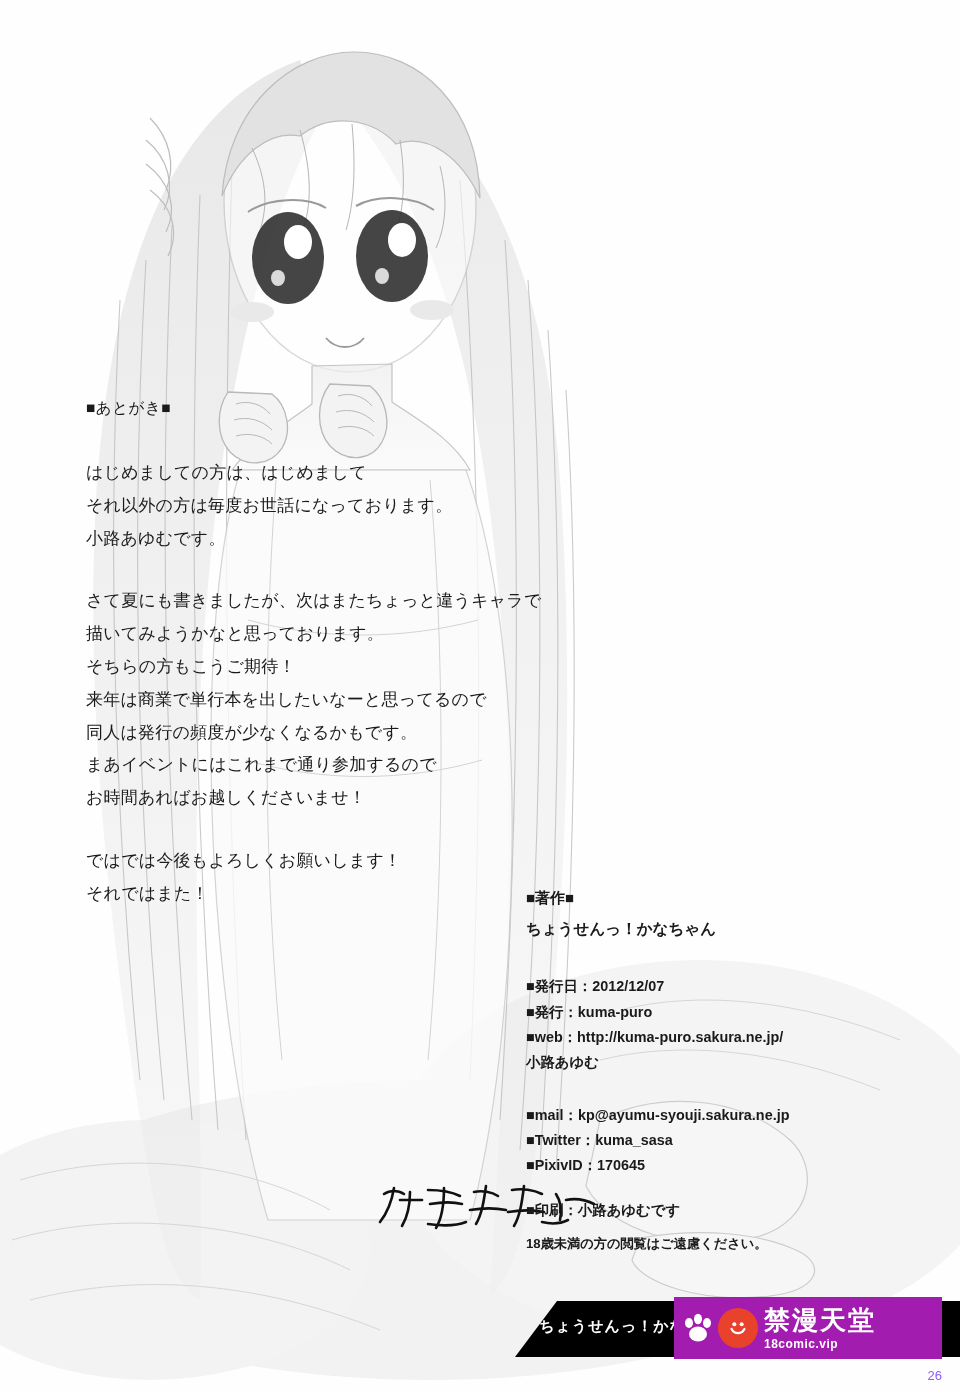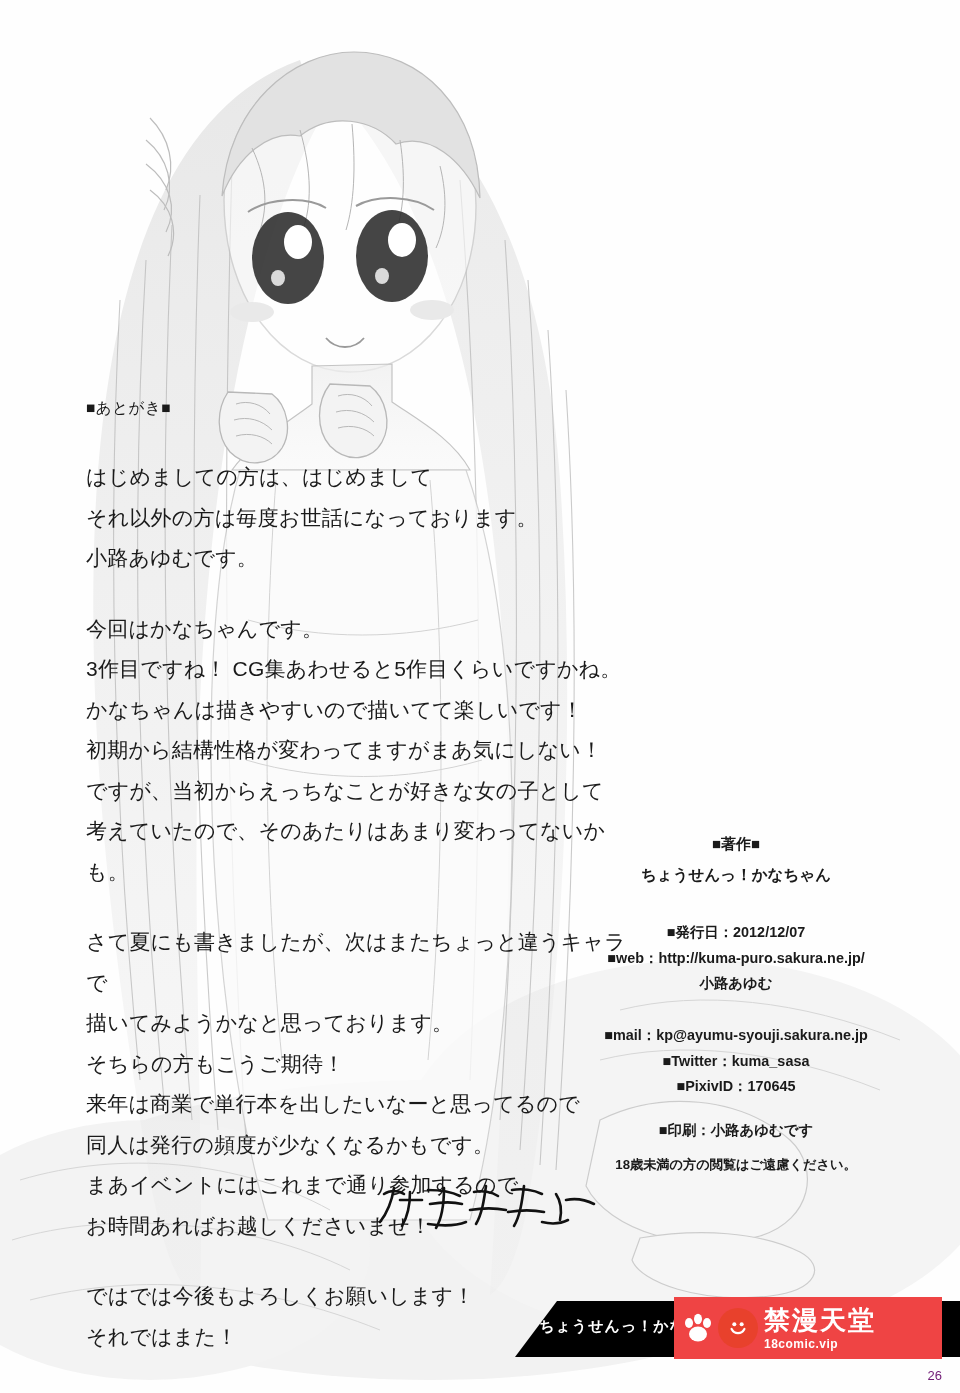--- a/index.html
+++ b/index.html
@@ -36,21 +36,21 @@
     top: 398px;
     width: 560px;
   }
   .heading {
     font-size: 15.5px;
     font-weight: normal;
     letter-spacing: 0.5px;
     margin-bottom: 38px;
   }
   .para {
-    font-size: 21px;
+    font-size: 17px;
     line-height: 1.93;
     margin: 0 0 30px 0;
     letter-spacing: 0.2px;
     white-space: pre-line;
   }
   .para:last-of-type { margin-bottom: 0; }
 
   
   #signature {
     position: absolute;
@@ -58,23 +58,23 @@
     top: 1178px;
     width: 230px;
     height: 60px;
   }
   #signature svg { width: 100%; height: 100%; }
 
   
   #colophon {
     position: absolute;
     right: 14px;
-    top: 832px;
+    top: 886px;
     width: 420px;
-    text-align: center;
+    text-align: left;
     font-size: 14.4px;
     line-height: 1.55;
   }
   #colophon .c-title {
     font-weight: bold;
     font-size: 15px;
     margin-bottom: 8px;
   }
   #colophon .c-work {
     font-weight: bold;
@@ -123,21 +123,21 @@
     white-space: nowrap;
   }
 
   
   #watermark {
     position: absolute;
     right: 18px;
     bottom: 34px;
     width: 268px;
     height: 62px;
-    background: #ef4444;
+    background: #a21caf;
     display: flex;
     align-items: center;
     padding-left: 6px;
     box-sizing: border-box;
   }
   #watermark .paw {
     width: 36px; height: 36px;
     position: relative;
     flex: 0 0 auto;
     margin-right: 2px;
@@ -168,21 +168,21 @@
     letter-spacing: 0.5px;
     margin-top: 5px;
   }
 
   
   #page-number {
     position: absolute;
     right: 18px;
     bottom: 10px;
     font-size: 13px;
-    color: #701a75;
+    color: #8b5cf6;
   }
 </style>
 </head>
 <body>
 
 <div id="page">
 
   <div class="sketch-layer">
     <svg viewBox="0 0 960 1393" preserveAspectRatio="none" xmlns="http://www.w3.org/2000/svg">
       <defs>
@@ -290,26 +290,20 @@
         <path d="M620 1010 C700 990 800 1000 900 1040"></path>
       </g>
     </svg>
   </div>
 
   <div id="afterword">
     <div class="heading">■あとがき■</div>
     <p class="para">はじめましての方は、はじめまして
 それ以外の方は毎度お世話になっております。
 小路あゆむです。</p>
-    <p class="para">今回はかなちゃんです。
-3作目ですね！ CG集あわせると5作目くらいですかね。
-かなちゃんは描きやすいので描いてて楽しいです！
-初期から結構性格が変わってますがまあ気にしない！
-ですが、当初からえっちなことが好きな女の子として
-考えていたので、そのあたりはあまり変わってないかも。</p>
     <p class="para">さて夏にも書きましたが、次はまたちょっと違うキャラで
 描いてみようかなと思っております。
 そちらの方もこうご期待！
 来年は商業で単行本を出したいなーと思ってるので
 同人は発行の頻度が少なくなるかもです。
 まあイベントにはこれまで通り参加するので
 お時間あればお越しくださいませ！</p>
     <p class="para">ではでは今後もよろしくお願いします！
 それではまた！</p>
   </div>
@@ -335,20 +329,21 @@
         <path d="M186 16 C190 22 192 32 190 42"></path>
         <path d="M196 22 C206 20 216 22 224 26"></path>
       </g>
     </svg>
   </div>
 
   <div id="colophon">
     <div class="c-title">■著作■</div>
     <div class="c-work">ちょうせんっ！かなちゃん</div>
     <div class="c-line">■発行日：2012/12/07</div>
+    <div class="c-line">■発行：kuma-puro</div>
     <div class="c-line">■web：http://kuma-puro.sakura.ne.jp/</div>
     <div class="c-line c-gap-lg">小路あゆむ</div>
     <div class="c-line">■mail：kp@ayumu-syouji.sakura.ne.jp</div>
     <div class="c-line">■Twitter：kuma_sasa</div>
     <div class="c-line c-gap-md">■PixivID：170645</div>
     <div class="c-line c-gap-sm">■印刷：小路あゆむです</div>
     <div class="c-note">18歳未満の方の閲覧はご遠慮ください。</div>
   </div>
 
   <div id="bottom-banner">

